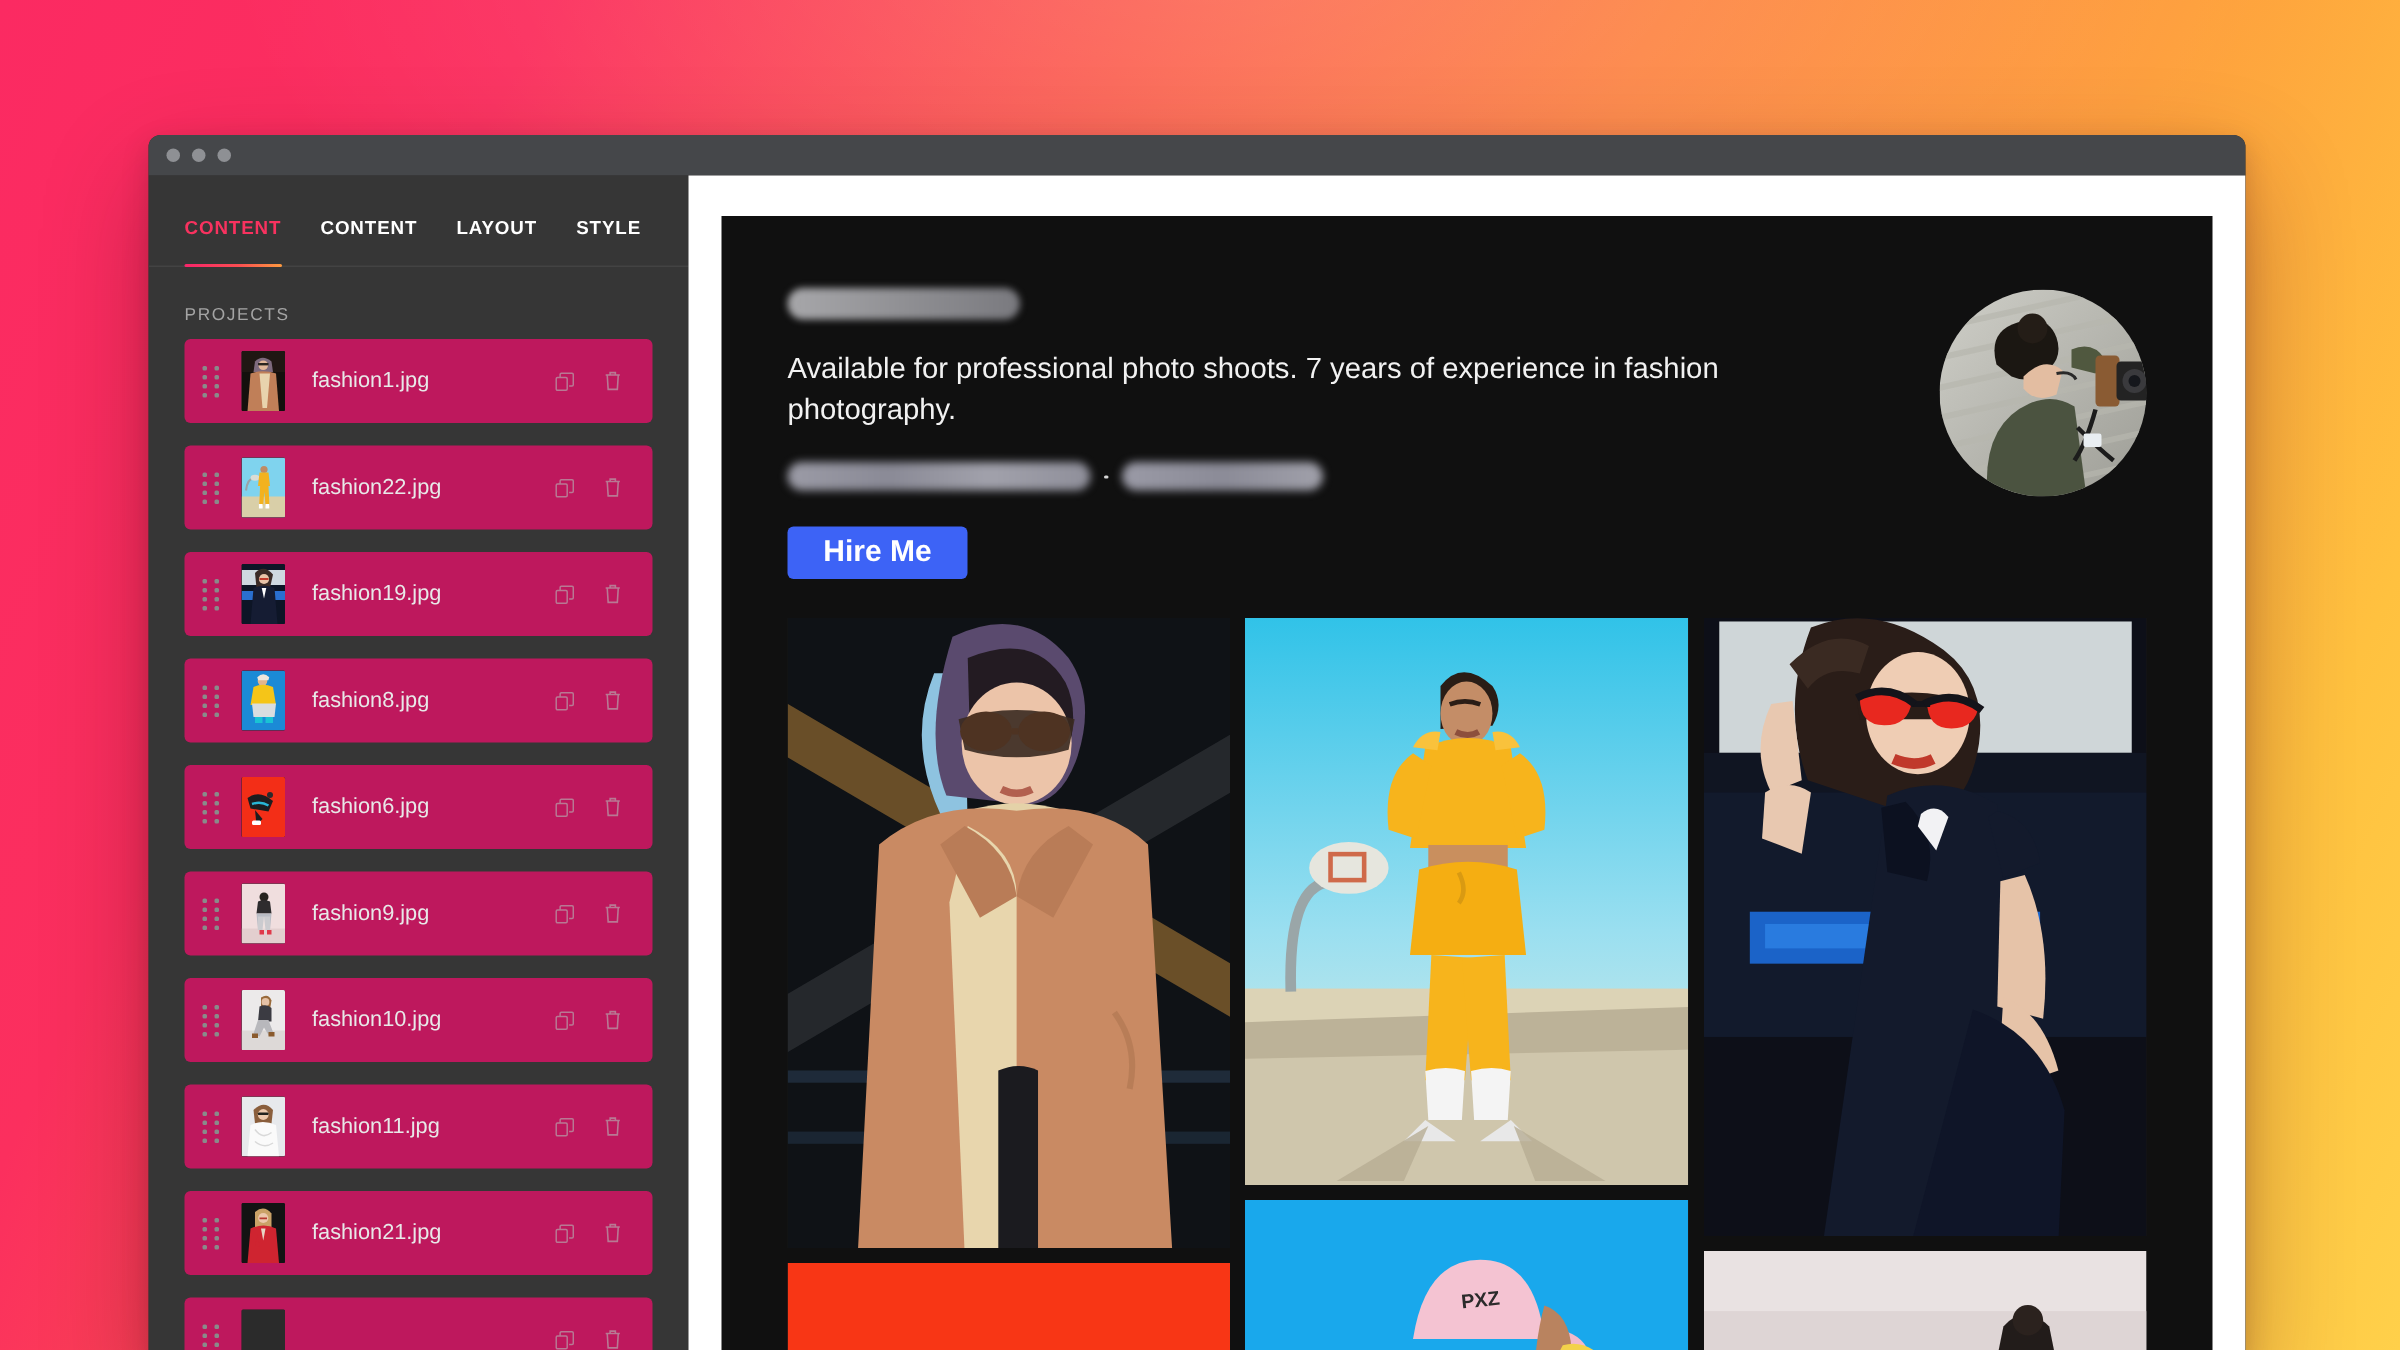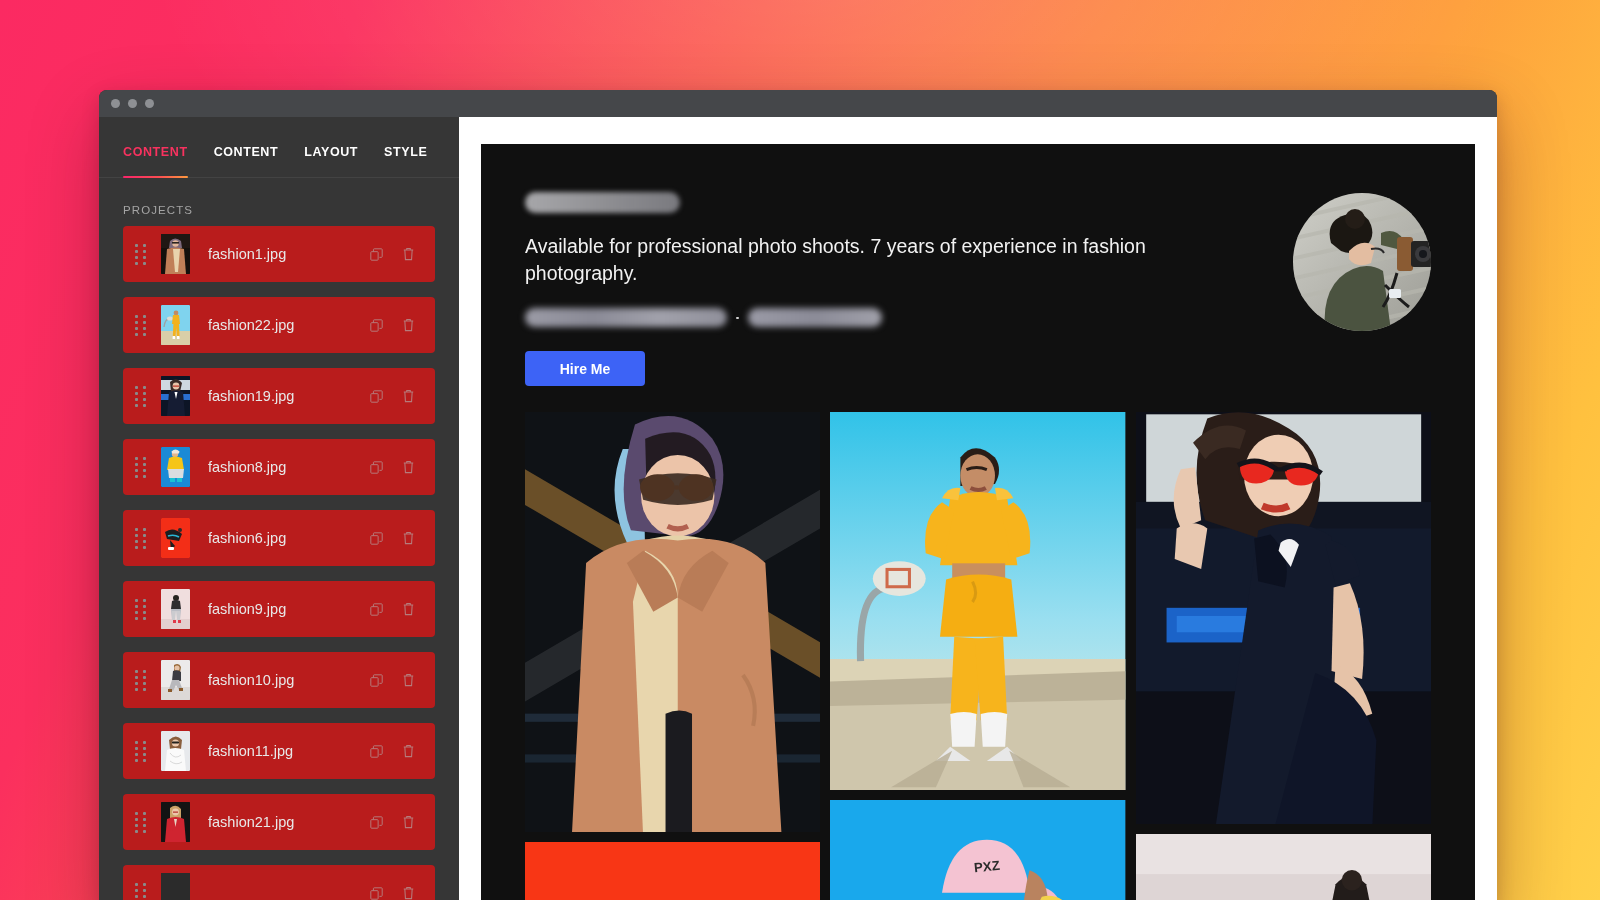--- a/index.html
+++ b/index.html
@@ -80,21 +80,21 @@
   }
 
   .file-list {
     flex:1; min-height:0;
     overflow:hidden;
     padding:0 24px;
   }
   .file-row {
     display:flex; align-items:center;
     height:56px;
-    background:#b91c1c;
+    background:#be185d;
     border-radius:4px;
     margin-bottom:15px;
     padding:0 14px 0 10px;
     cursor:pointer;
   }
   .drag-handle {
     width:14px; height:22px;
     display:grid;
     grid-template-columns:repeat(2, 3px);
     grid-template-rows:repeat(4, 3px);
@@ -175,21 +175,21 @@
   .sk-meta-a { width:202px; height:19px; border-radius:10px; background:linear-gradient(90deg,#9b9ba6,#8a8a96,#a1a1ab,#8f8f9a); filter:blur(3px); }
   .sk-meta-b { width:134px; height:19px; border-radius:10px; background:linear-gradient(90deg,#9a9aa6,#8b8b97,#a0a0aa); filter:blur(3px); }
   .meta-dot { width:2.5px; height:2.5px; border-radius:50%; background:#d6d6d6; }
 
   .hire-btn {
     margin-top:24px;
     display:inline-flex; align-items:center; justify-content:center;
     width:120px; height:35px;
     background:#3d63f6;
     color:#ffffff;
-    font-size:14px;
+    font-size:20px;
     font-weight:bold;
     border:none; border-radius:4px;
     cursor:pointer;
   }
 
   .avatar {
     width:138px; height:138px;
     border-radius:50%;
     overflow:hidden;
     flex:0 0 138px;

